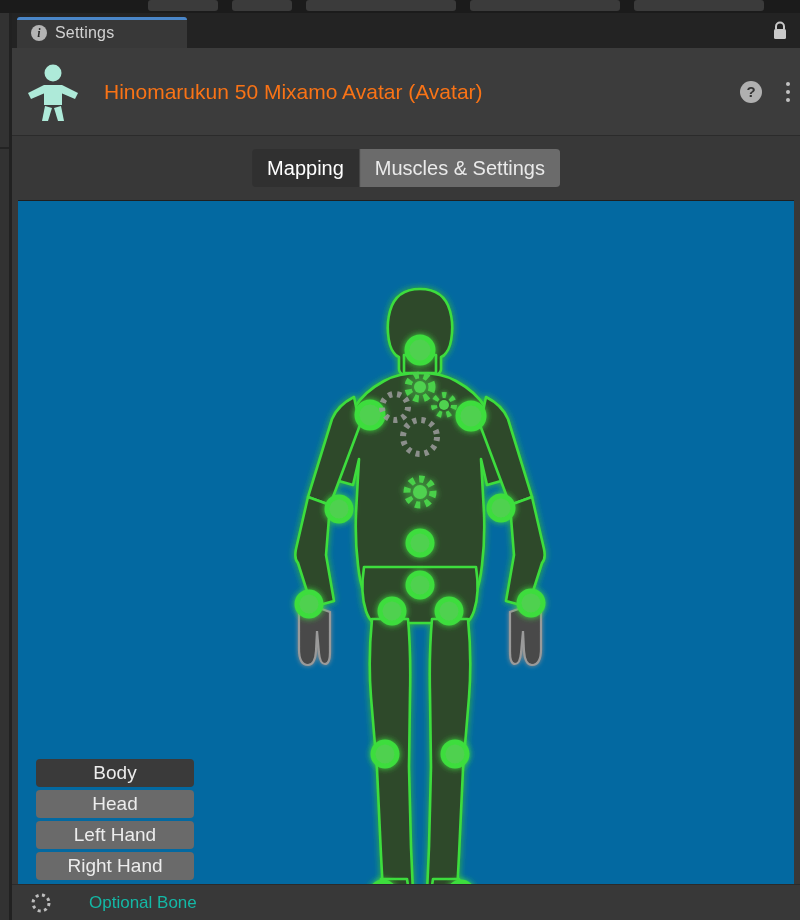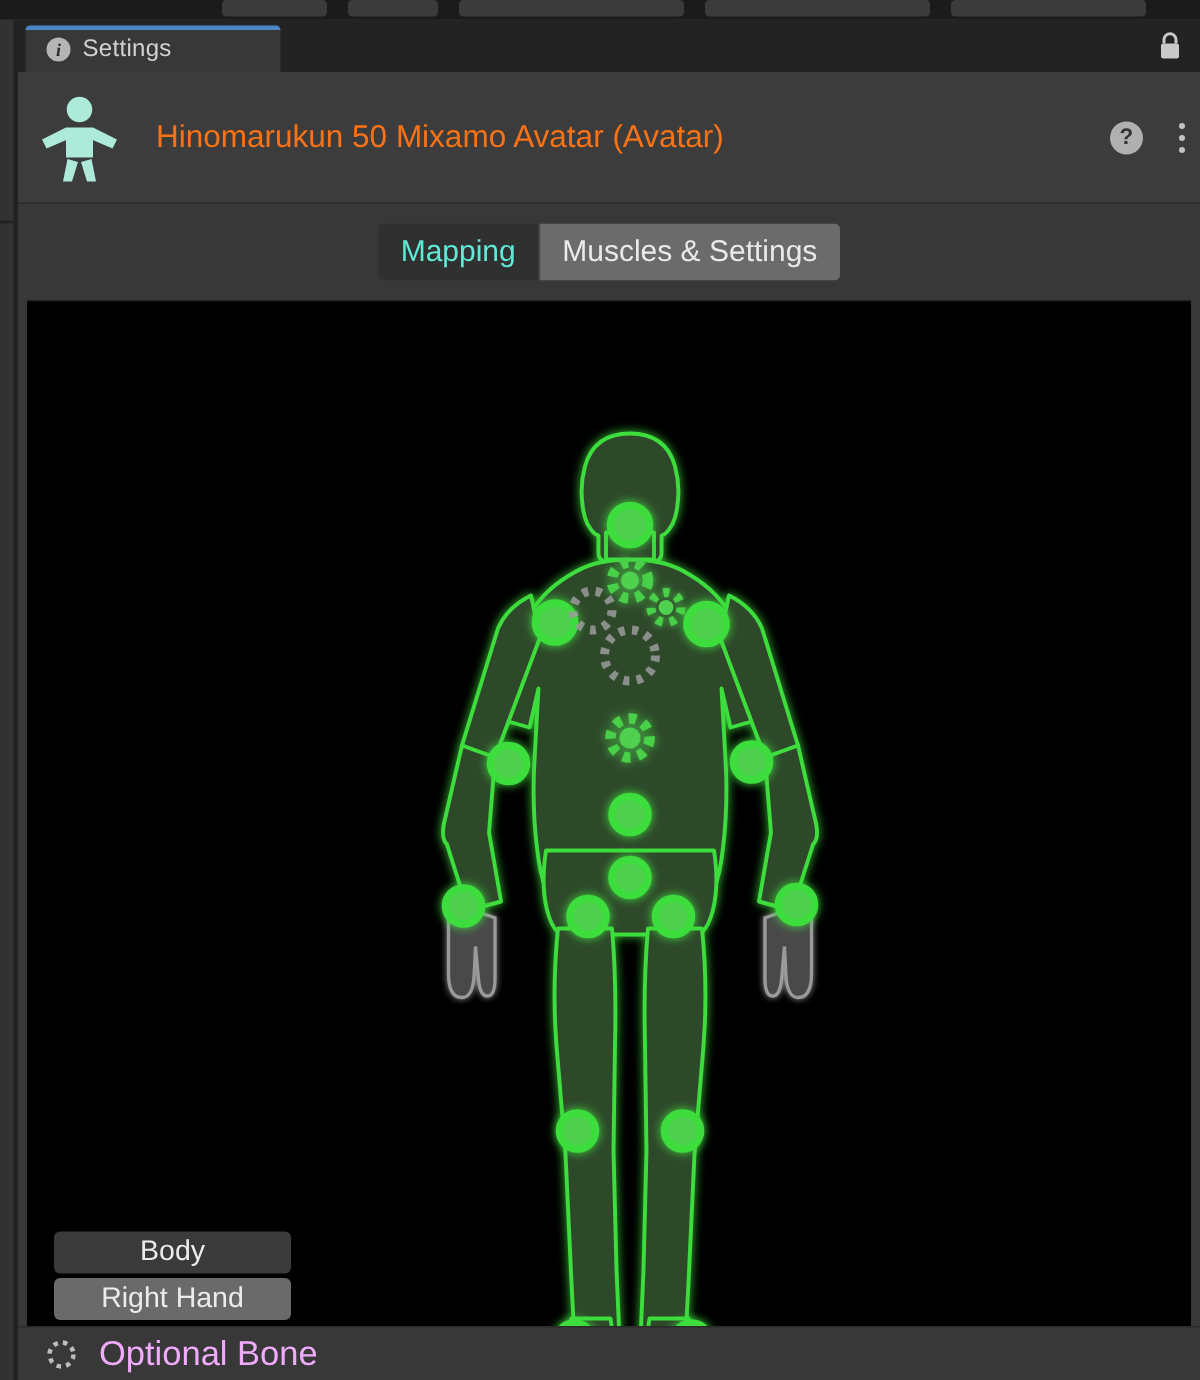--- a/index.html
+++ b/index.html
@@ -110,27 +110,27 @@
     display: flex; border-radius: 4px; overflow: hidden;
   }
   .mode-tab {
     height: 38px; padding: 0 15px;
     display: flex; align-items: center; justify-content: center;
     font-size: 20px; color: #eaeaea;
     background: #6b6b6b;
     border-right: 1px solid #4a4a4a;
   }
   .mode-tab:last-child { border-right: none; }
-  .mode-tab.active { background: #303030; color: #5eead4; }
+  .mode-tab.active { background: #303030; color: #ffffff; }
 
   
   .viewport {
     position: absolute; left: 6px; top: 64px;
     width: 776px; height: 720px;
-    background: #000000;
+    background: #0369a1;
     border-top: 1px solid #1f1f1f;
     overflow: hidden;
   }
   .avatar-svg { position: absolute; left: 0; top: 0; }
 
   
   .part-buttons {
     position: absolute; left: 18px; bottom: 40px;
     display: flex; flex-direction: column; gap: 3px;
     z-index: 5;
@@ -145,21 +145,21 @@
 
   
   .footer-row {
     position: absolute; left: 0; bottom: 0;
     width: 788px; height: 36px;
     background: #383838;
     border-top: 1px solid #2b2b2b;
     display: flex; align-items: center; gap: 14px;
     padding-left: 18px;
   }
-  .footer-label { font-size: 23px; color: #f0abfc; }
+  .footer-label { font-size: 17px; color: #14b8a6; margin-left: 23px; }
 </style>
 </head>
 <body>
 
 <div id="root">
 
   <div class="toolbar-strip">
     <div class="tb-btn" style="width:70px"></div>
     <div class="tb-btn" style="width:60px"></div>
     <div class="tb-btn" style="width:150px"></div>
@@ -320,20 +320,22 @@
 
             <g fill="none" stroke="#9c9c9c" stroke-width="6" stroke-dasharray="4 5" opacity=".85">
               <circle cx="408" cy="370" r="17"></circle>
               <circle cx="383" cy="340" r="13"></circle>
             </g>
           </g>
         </svg>
 
         <div class="part-buttons">
           <div class="part-btn active">Body</div>
+          <div class="part-btn">Head</div>
+          <div class="part-btn">Left Hand</div>
           <div class="part-btn">Right Hand</div>
         </div>
       </div>
 
       <div class="footer-row">
         <svg width="22" height="22" viewBox="0 0 22 22">
           <circle cx="11" cy="11" r="8" fill="none" stroke="#bdbdbd" stroke-width="3" stroke-dasharray="3 3.4"></circle>
         </svg>
         <span class="footer-label">Optional Bone</span>
       </div>

